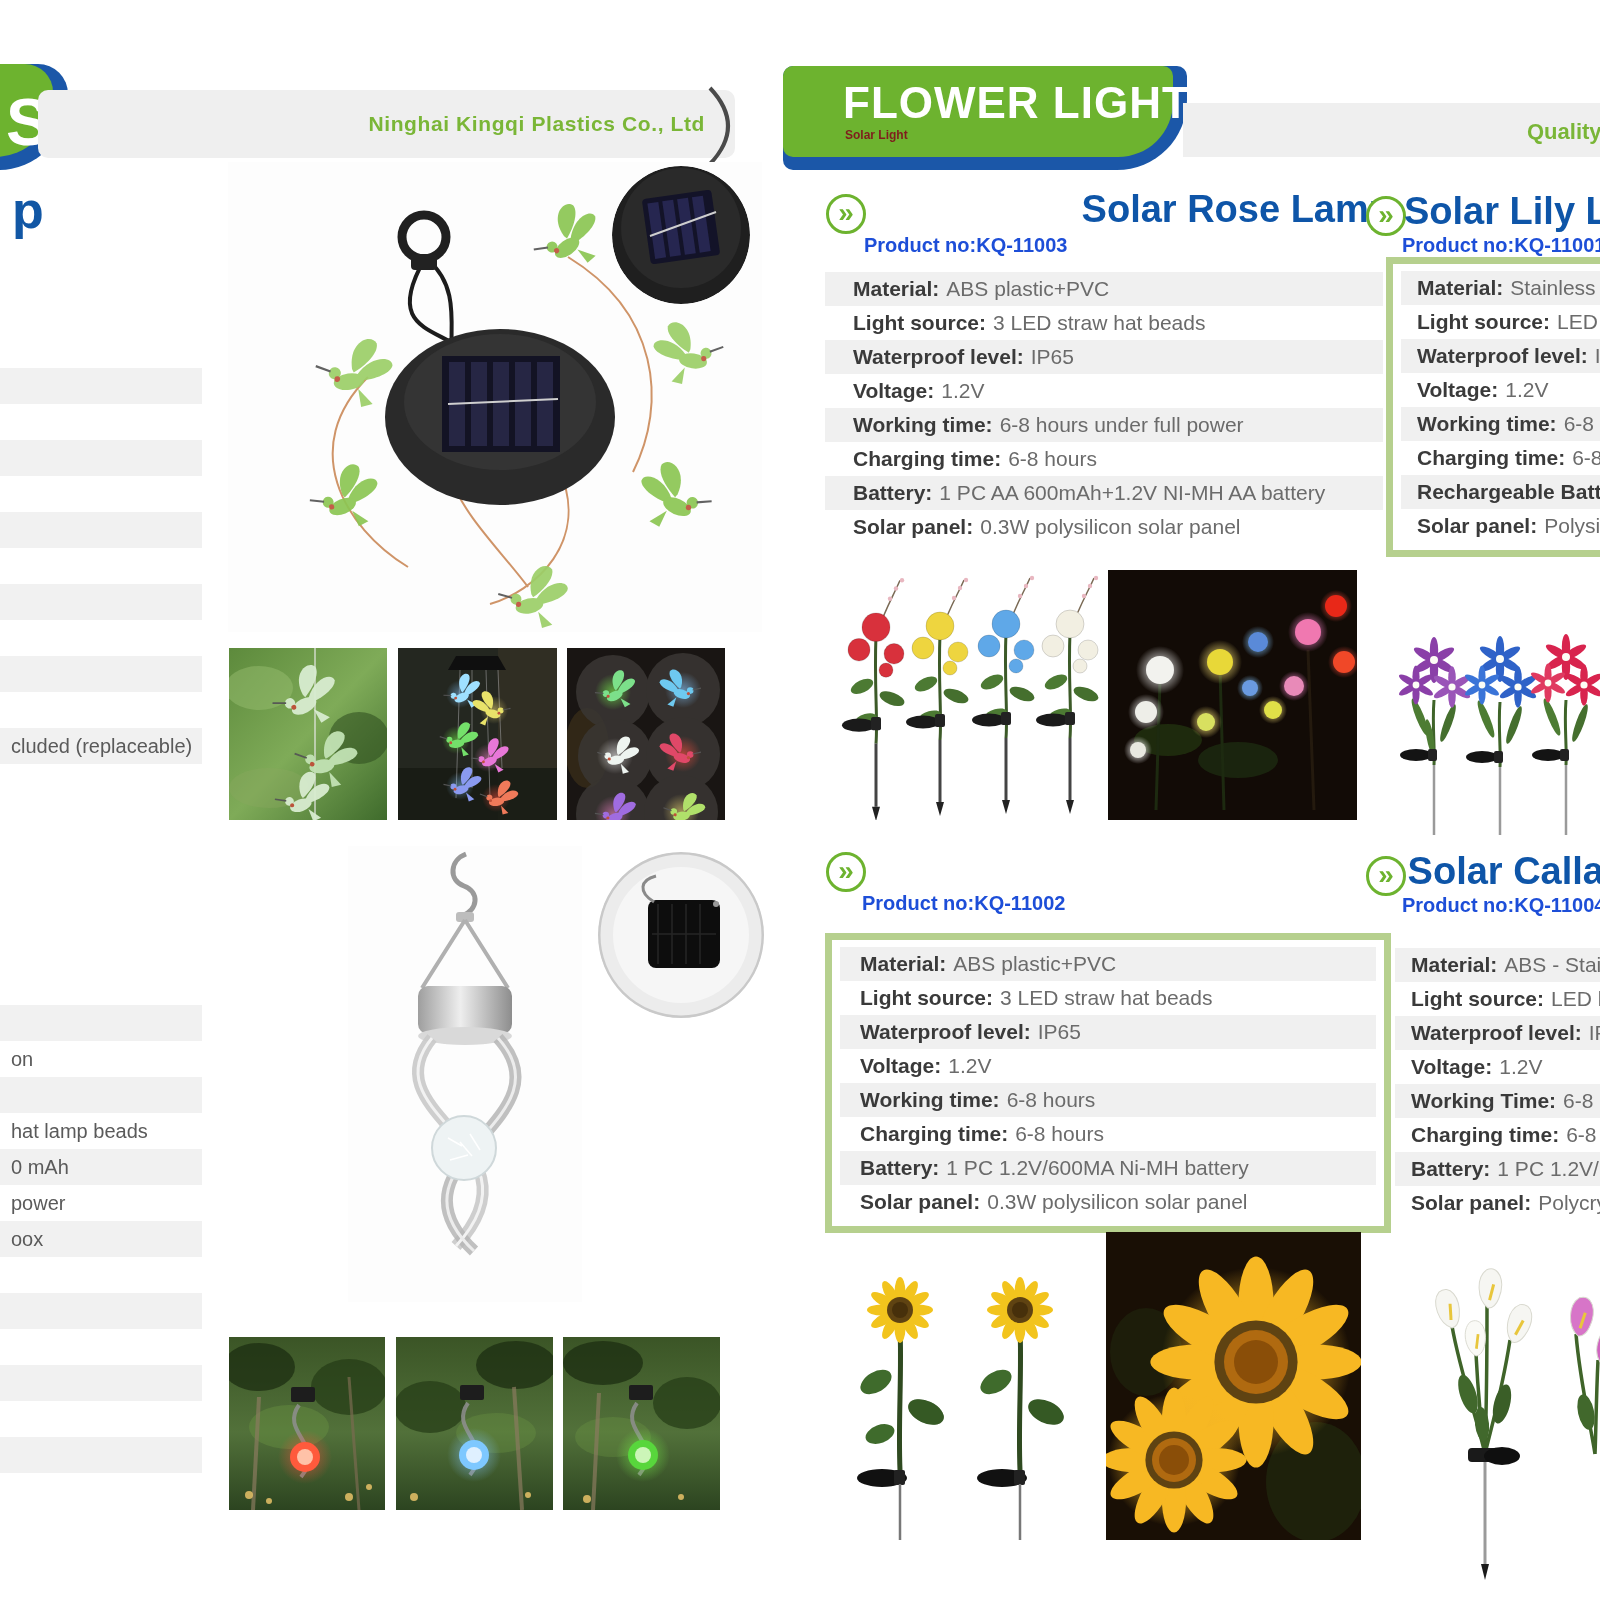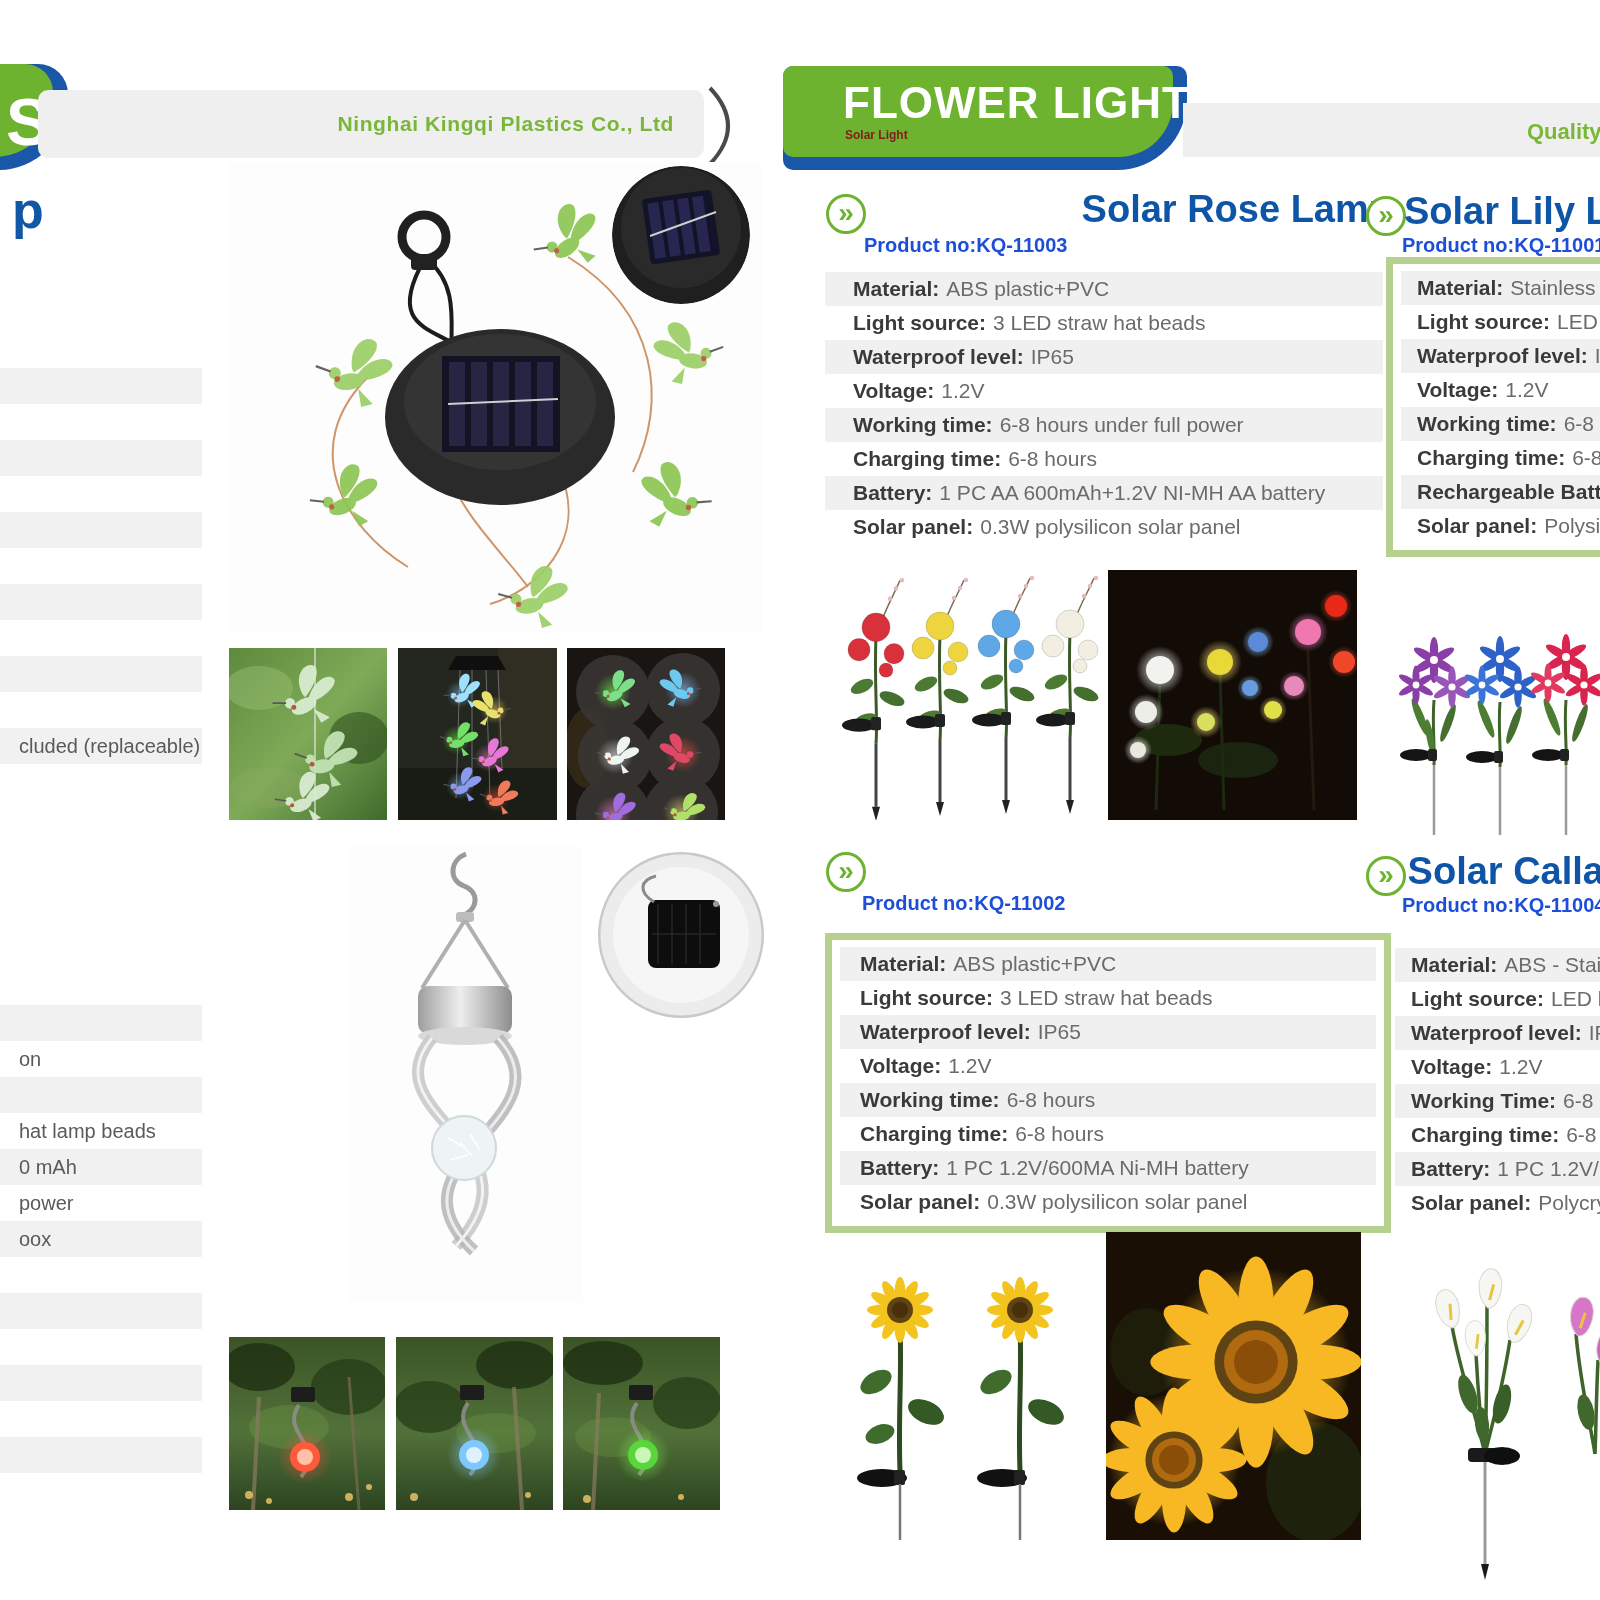--- a/index.html
+++ b/index.html
@@ -7,21 +7,21 @@
         font-family:"Liberation Sans",sans-serif;}
   .abs{position:absolute;}
 
   
   .badge-left-blue{left:-130px;top:64px;width:198px;height:106px;background:#1b57a8;
       border-radius:0 30px 70px 30px;}
   .badge-left-green{left:-130px;top:64px;width:183px;height:93px;background:#6db32f;
       border-radius:0 28px 58px 28px;}
   .badge-left-letter{left:6px;top:84px;font-size:66px;font-weight:700;color:#fff;}
   .banner{background:#efefef;border-radius:10px;}
-  .banner-left{left:38px;top:90px;width:666px;height:68px;}
+  .banner-left{left:38px;top:90px;width:666px;height:68px;padding-left:31px;}
   .company-text{position:absolute;right:30px;top:0;line-height:68px;font-size:21px;
       font-weight:700;color:#7ab637;letter-spacing:.6px;white-space:nowrap;}
   .left-title-frag{left:12px;top:180px;font-size:52px;font-weight:700;color:#1257a5;}
 
   .badge-right-blue{left:783px;top:66px;width:404px;height:104px;background:#1b57a8;
       border-radius:10px 10px 70px 10px;}
   .badge-right-green{left:783px;top:66px;width:390px;height:91px;background:#6db32f;
       border-radius:10px 10px 55px 10px;}
   .flower-title{left:843px;top:78px;font-size:44px;font-weight:700;color:#fff;letter-spacing:1px;}
   .flower-sub{left:845px;top:128px;font-size:12px;font-weight:700;color:#7f1d1d;}
@@ -39,21 +39,21 @@
 
   
   .spec-rows{position:absolute;}
   .spec-row{height:34px;line-height:34px;font-size:21px;white-space:nowrap;overflow:hidden;
       padding-left:28px;color:#6b6b6b;}
   .spec-row:nth-child(odd){background:#f0f0f0;}
   .spec-label{font-weight:700;color:#3a3a3a;margin-right:7px;}
   .spec-box{position:absolute;border:7px solid #b6d08e;background:#fff;padding:7px 0 7px 8px;}
   .spec-box .spec-row{padding-left:20px;}
   .narrow .spec-row{padding-left:16px;}
-  .cut-list .spec-row{height:36px;line-height:36px;padding-left:12px;font-size:20px;color:#5a5a5a;}
+  .cut-list .spec-row{height:36px;line-height:36px;padding-left:4px;font-size:20px;color:#5a5a5a;}
   .cut-list .spec-row:nth-child(odd){background:#f1f1f1;}
 
   .photo{position:absolute;overflow:hidden;}
   .photo svg{display:block;}
 </style>
 </head>
 <body>
 
 <div id="root">
 

